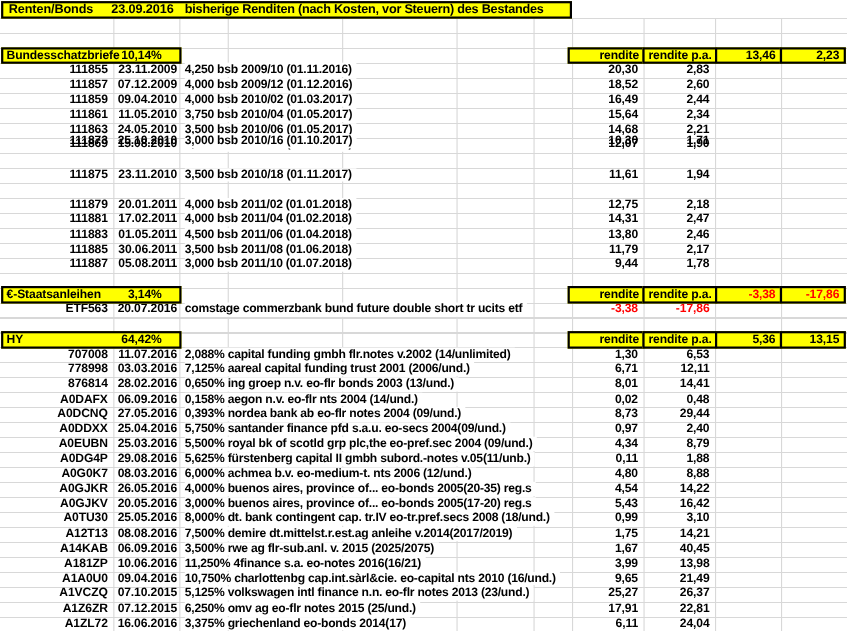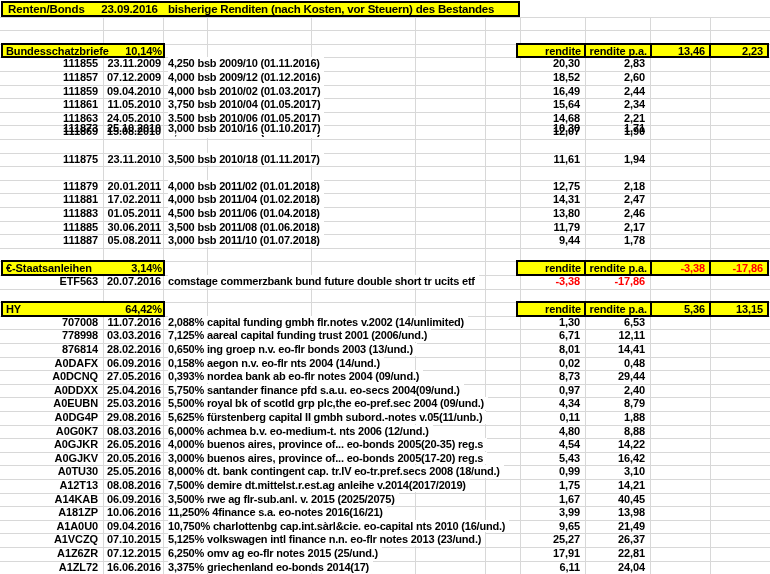--- a/index.html
+++ b/index.html
@@ -22,21 +22,21 @@
   .t1{width:96px;padding-left:5px}
   .t2{width:61px;text-align:center}
   .t3{padding-left:8px;letter-spacing:-0.2px}
   .sec-row{position:absolute;left:0;width:770px;height:15.5px;z-index:3;}
   .ybox{
     position:absolute;top:0;height:15.5px;background:#ffff00;border:2px solid #000;
     display:flex;align-items:center;white-space:nowrap;
   }
   .left-box{left:1px;width:164px;justify-content:space-between;}
   .sec-name{padding-left:3px}
-  .sec-pct{padding-right:1px}
+  .sec-pct{padding-right:16px}
   .hb{justify-content:flex-end;padding-right:3px}
   .hb1{left:516px;width:70px}
   .hb2{left:584px;width:68px}
   .hb3{left:650px;width:61px;padding-right:4px}
   .hb4{left:709px;width:60px;padding-right:4px}
   .data-row{position:absolute;left:0;width:770px;height:13.6px;z-index:2;}
   .c{position:absolute;top:0;height:12.6px;line-height:12.8px;white-space:nowrap;}
   .cid{left:0;width:98px;text-align:right}
   .cdate{left:100px;width:61px;text-align:right}
   .cdesc{left:168px;background:#fff;padding-right:4px;letter-spacing:-0.2px}

